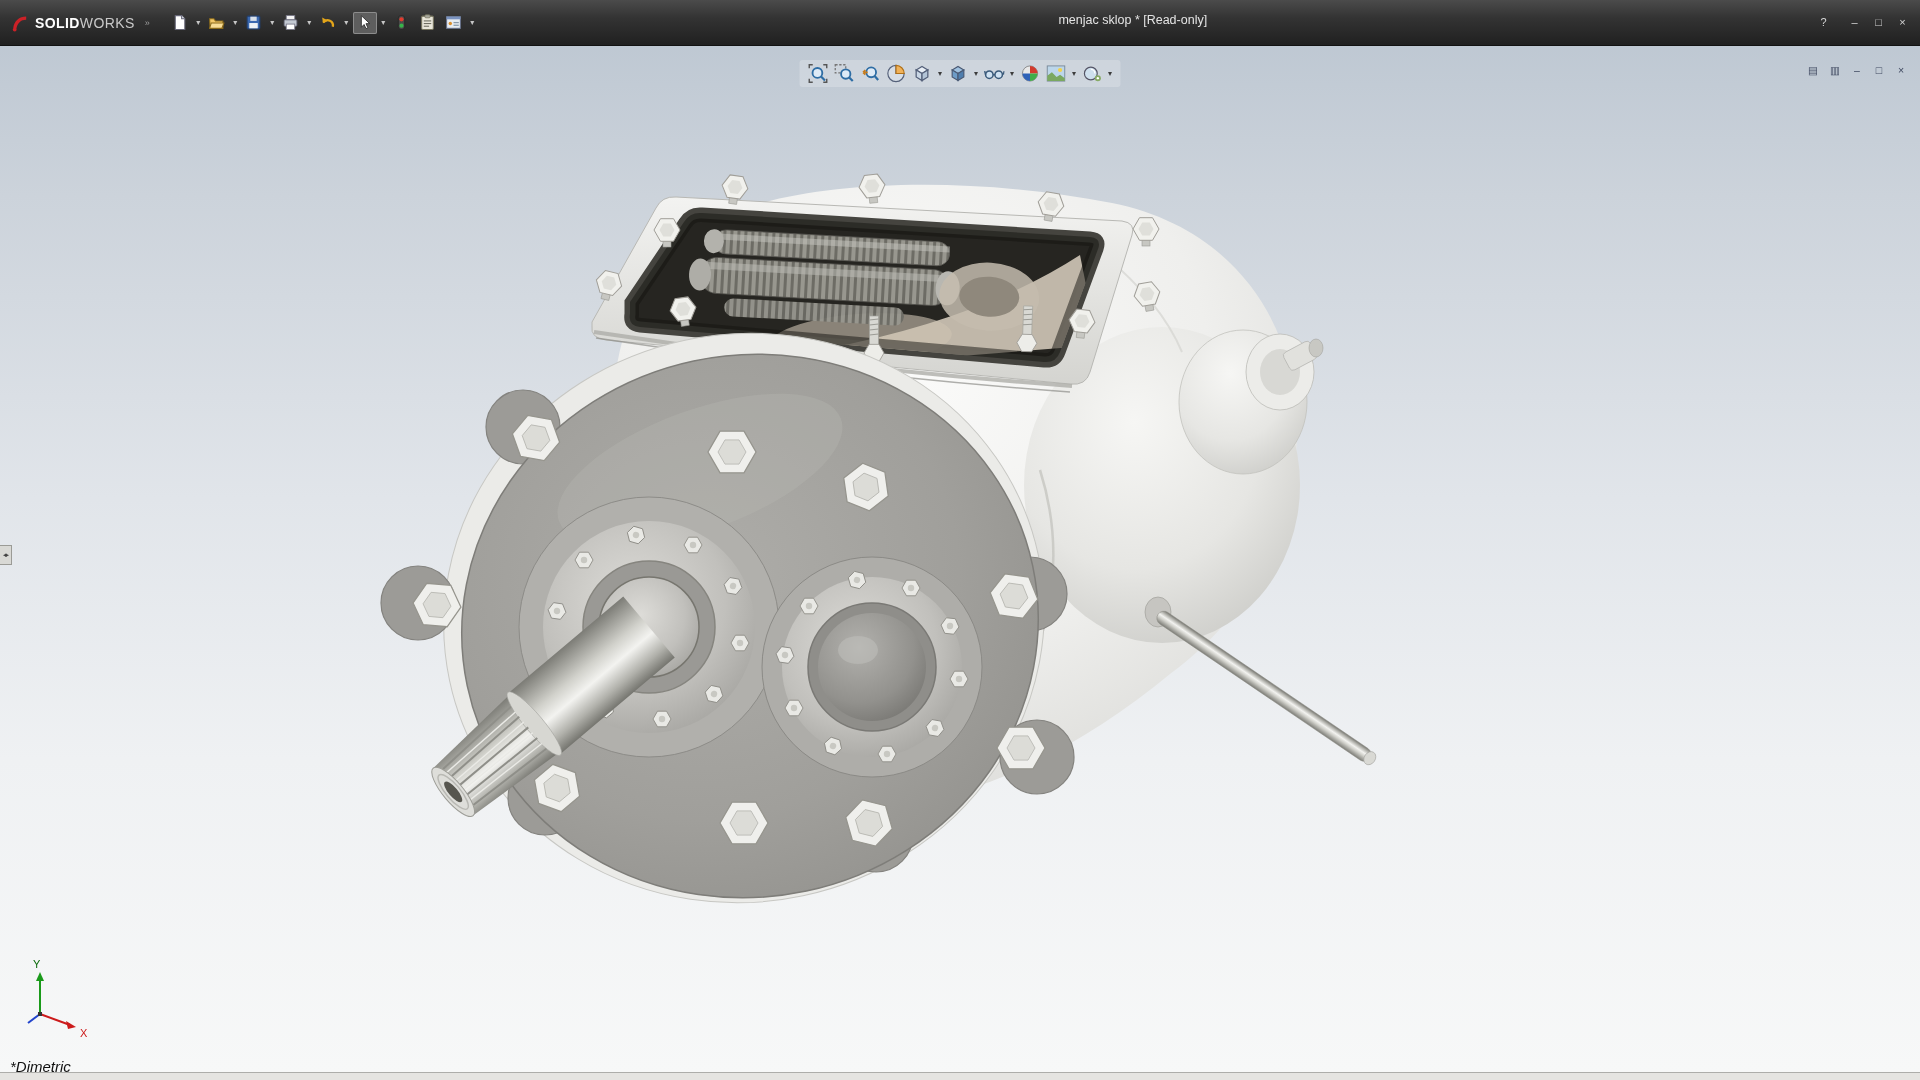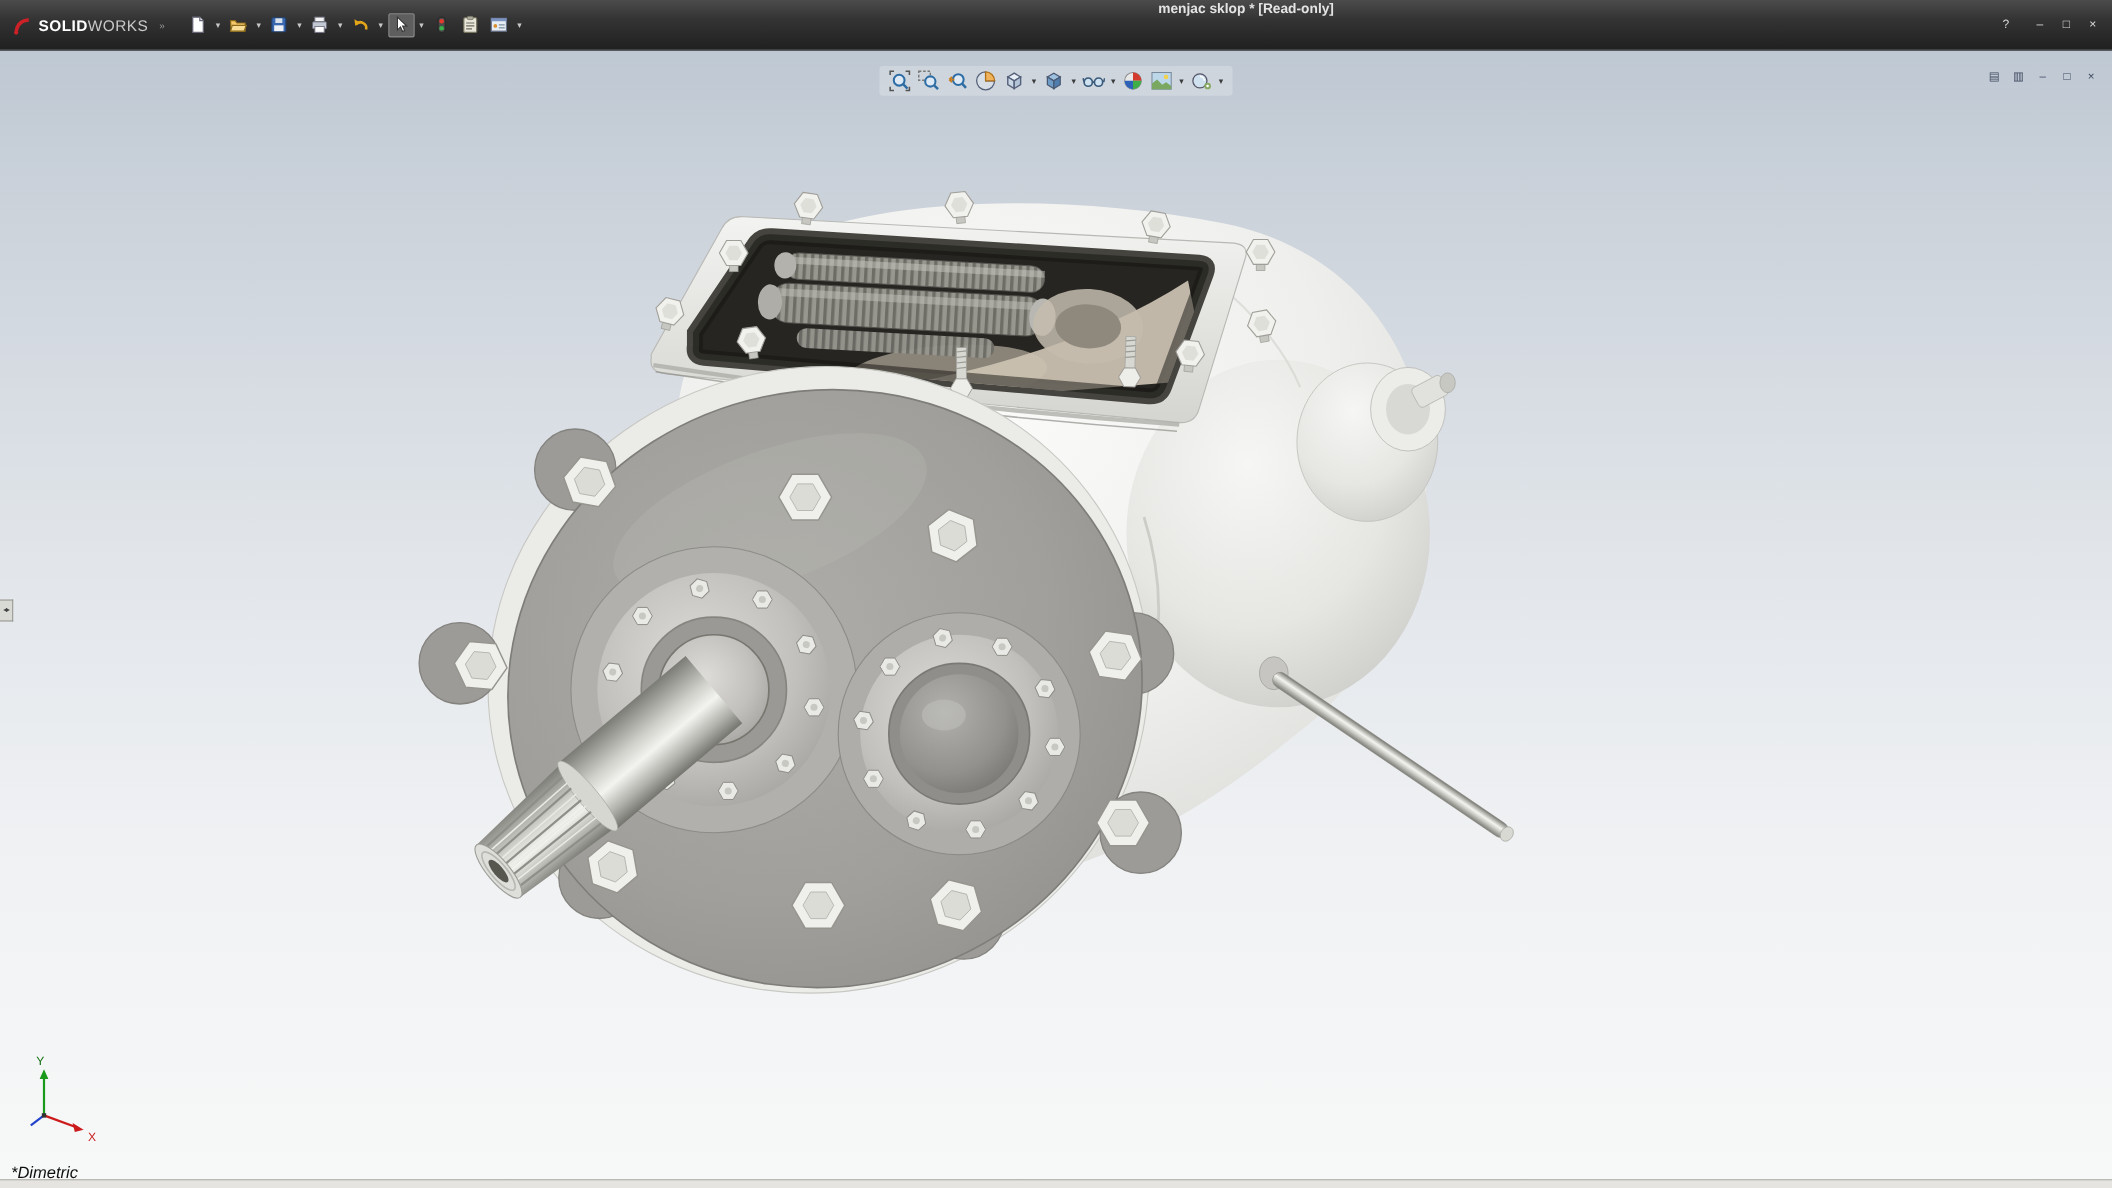--- a/index.html
+++ b/index.html
@@ -27,22 +27,22 @@
 
   .main-toolbar { display:flex; align-items:center; gap:2px; margin-left:10px; }
   .tb-item {
     width:24px; height:22px; display:flex; align-items:center; justify-content:center;
     border-radius:2px;
   }
   .tb-item.active { background:#5e5e5e; box-shadow:inset 0 0 0 1px #8c8c8c; }
   .tb-caret { color:#c7c7c7; font-size:8px; width:9px; text-align:center; line-height:22px; }
 
   .win-title {
-    position:absolute; left:59%; top:1px; transform:translateX(-50%);
-    color:#e4e4e4; font-size:12.5px; white-space:nowrap;font-weight:bold;
+    position:absolute; left:59%; top:13px; transform:translateX(-50%);
+    color:#e4e4e4; font-size:12.5px; white-space:nowrap;
   }
   .win-controls { position:absolute; right:8px; top:0; height:100%; display:flex; align-items:center; gap:5px; }
   .win-btn {
     color:#d6d6d6; width:19px; height:17px; text-align:center;
     font-size:11px; line-height:17px; border-radius:2px;
   }
   .win-btn:first-child { margin-right:7px; }
 
   
   .viewport {

